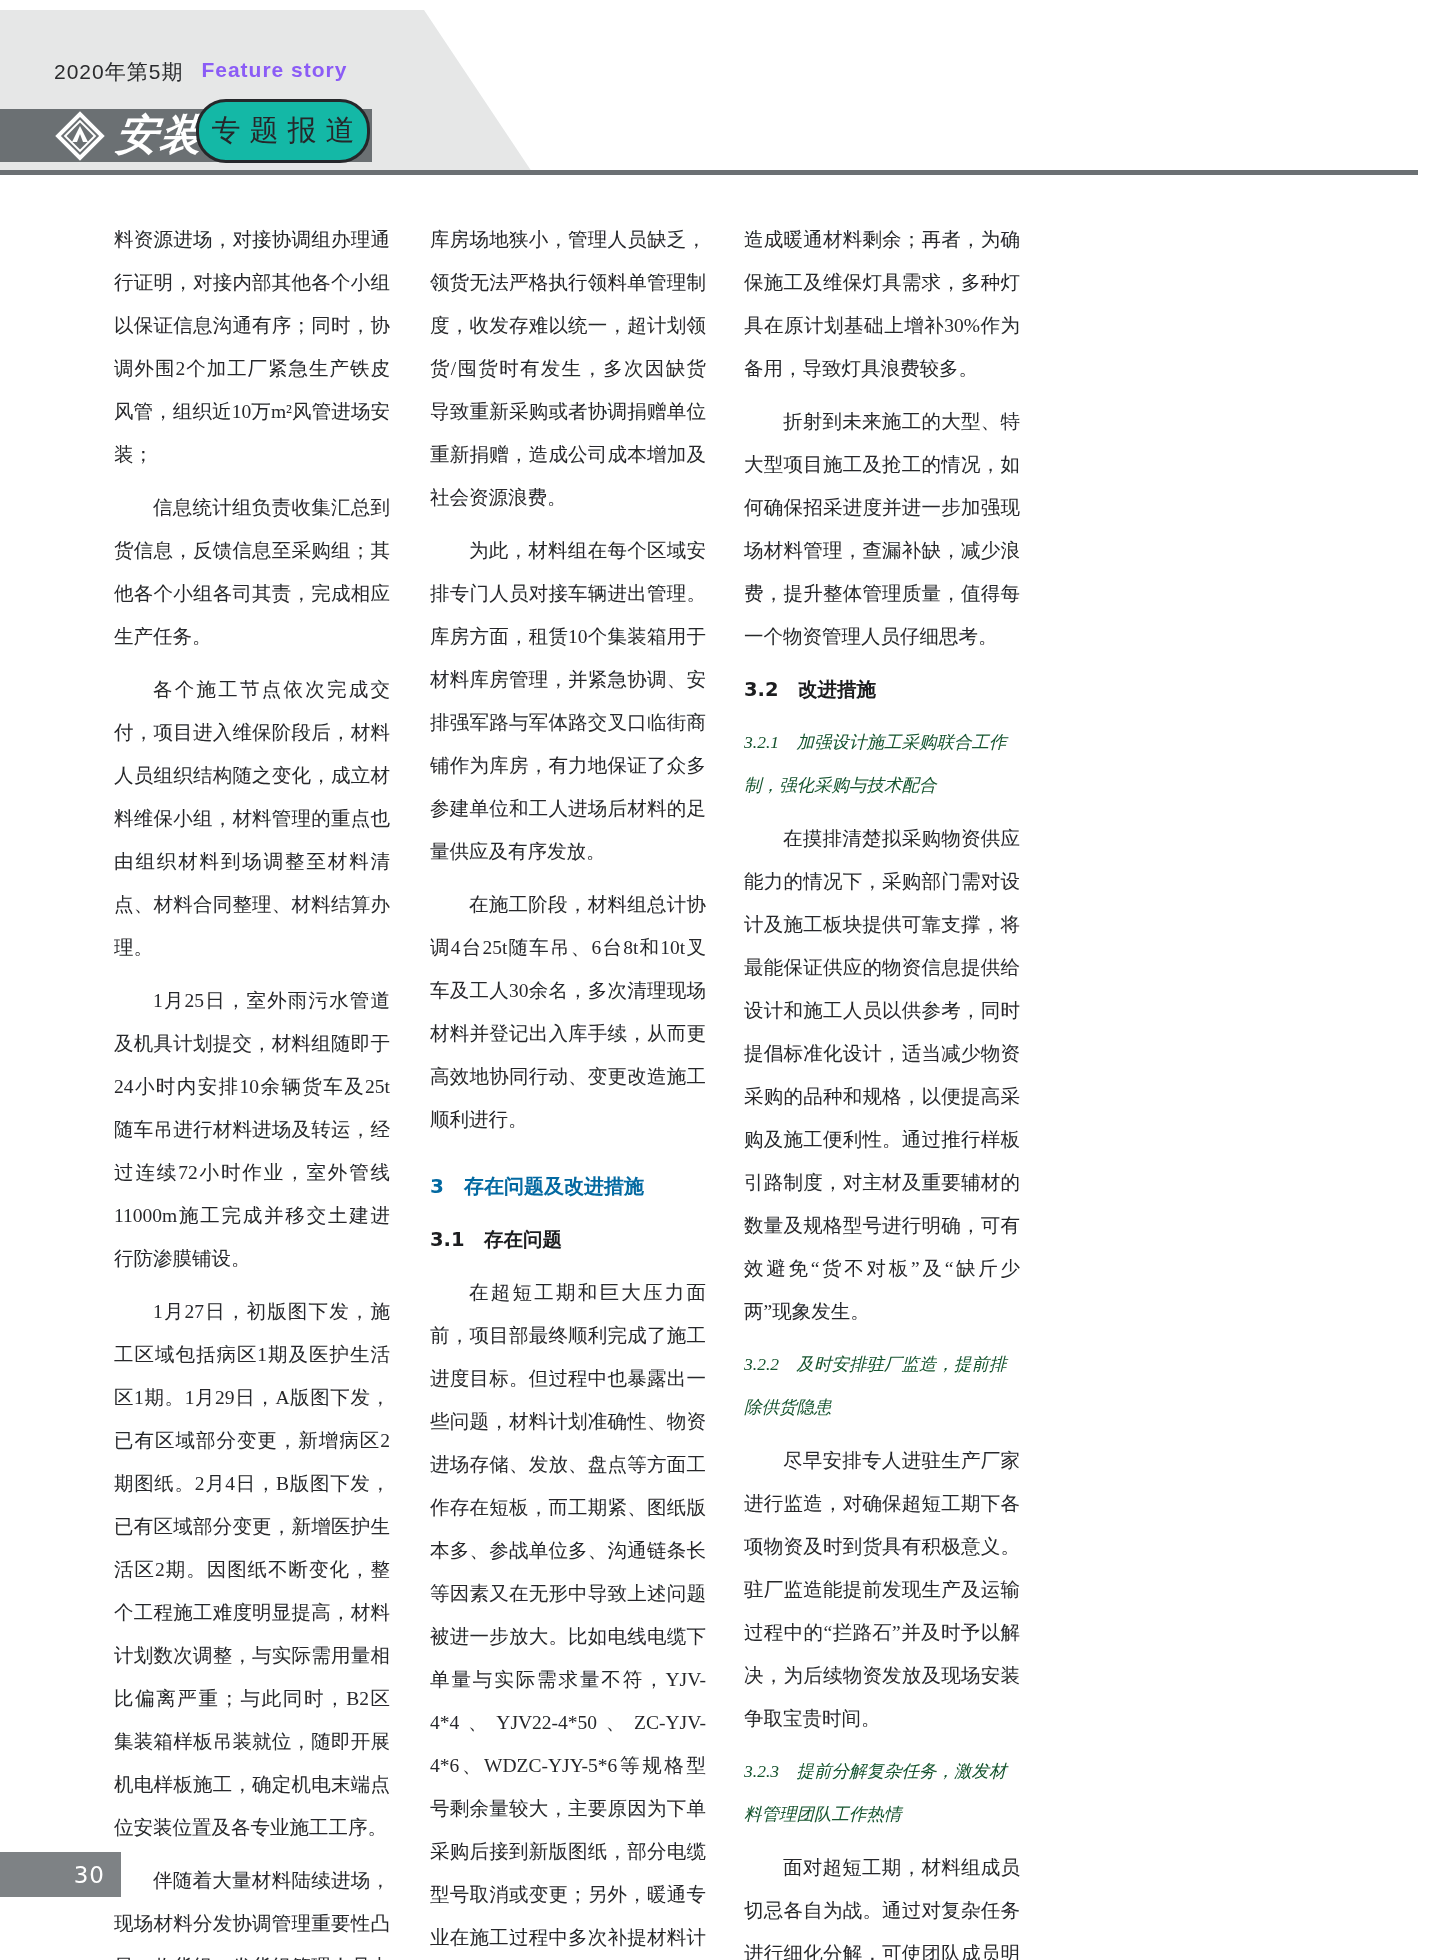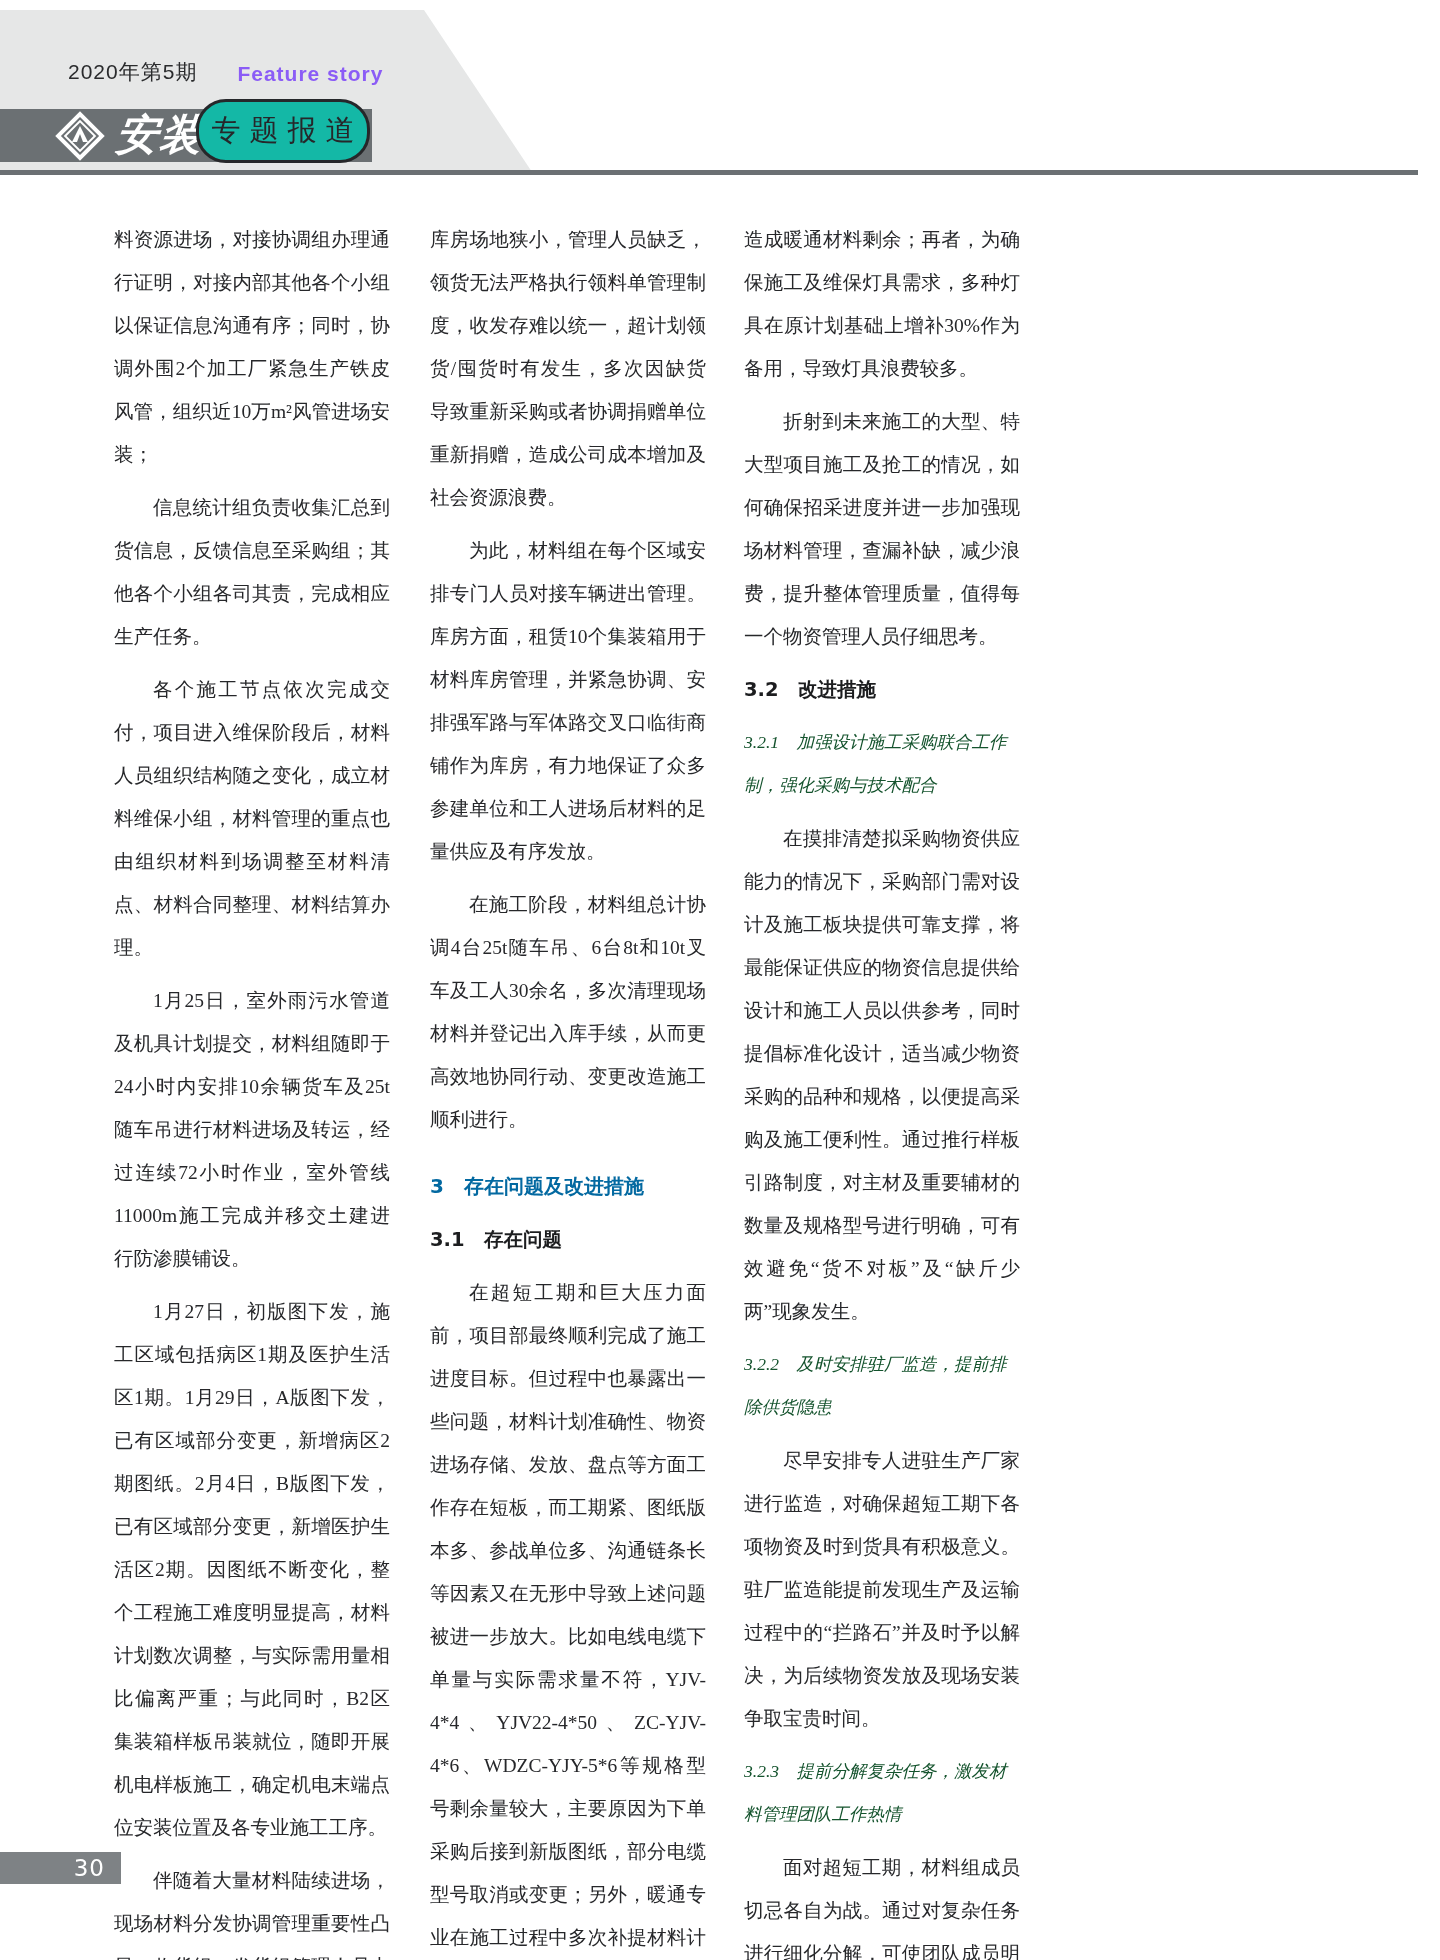--- a/index.html
+++ b/index.html
@@ -8,21 +8,21 @@
     font-family:"Liberation Serif","DejaVu Serif",serif;
     color:#26272a;overflow:hidden;
   }
   
   .header-poly{
     position:absolute;left:0;top:10px;width:540px;height:162px;
     background:#e6e7e7;
     clip-path:polygon(0 0,424px 0,532px 162px,0 162px);
   }
   .issue-row{
-    position:absolute;left:68px;top:58px;display:flex;gap:40px;align-items:flex-end;
+    position:absolute;left:54px;top:58px;display:flex;gap:18px;align-items:flex-start;
     font-family:"Liberation Sans","DejaVu Sans",sans-serif;
   }
   .issue-label{font-size:21px;color:#2a2b2d;letter-spacing:1px;}
   .feature-label{font-size:21px;font-weight:bold;color:#8b5cf6;letter-spacing:1px;}
   .brand-band{
     position:absolute;left:0;top:109px;width:372px;height:53px;background:#6b7073;
   }
   .brand-logo{position:absolute;left:54px;top:1px;width:52px;height:52px;}
   .brand-script{
     position:absolute;left:116px;top:-2px;
@@ -58,21 +58,21 @@
   }
   .blk.h2{
     font-family:"DejaVu Sans","Liberation Sans",sans-serif;
     font-weight:bold;font-size:19.5px;color:#1c1d1f;text-align:left;
   }
   .blk.h3{
     font-style:italic;font-size:17.5px;color:#14532d;text-align:left;
   }
   
   .page-num-bar{
-    position:absolute;left:0;top:1852px;width:121px;height:32px;background:#7e8285;
+    position:absolute;left:0;top:1852px;width:121px;height:45px;background:#7e8285;
     display:flex;align-items:center;justify-content:flex-end;padding-right:16px;
     box-sizing:border-box;
   }
   .page-num{
     font-family:"DejaVu Sans","Liberation Sans",sans-serif;
     font-size:23px;color:#ffffff;letter-spacing:1px;
   }
 </style>
 </head>
 <body>

